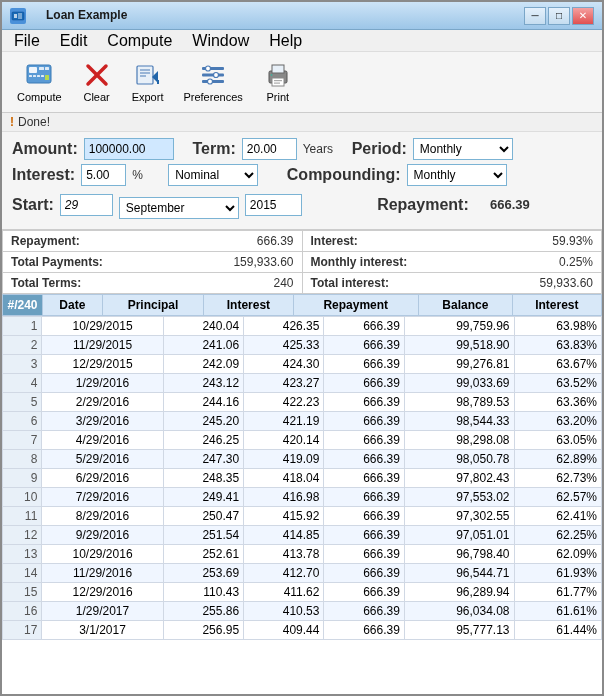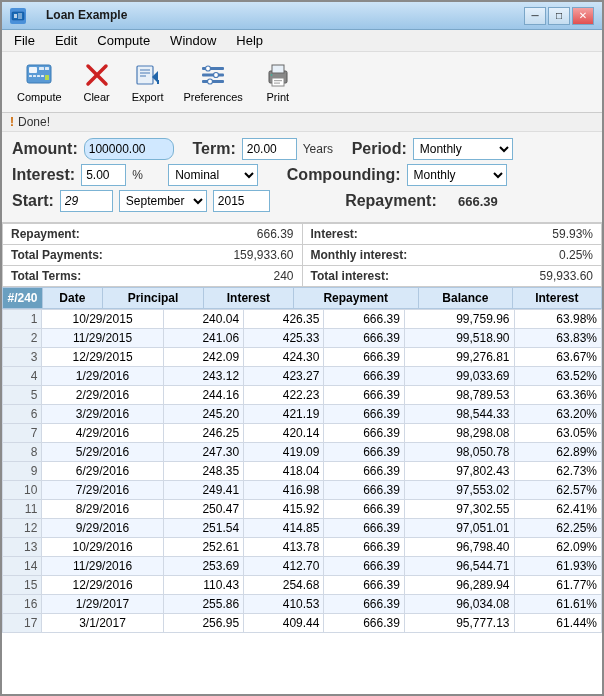--- a/index.html
+++ b/index.html
@@ -67,21 +67,21 @@
       height: 22px;
       display: flex;
       align-items: center;
       padding: 0 4px;
       border-bottom: 1px solid #ddd;
       gap: 4px;
     }
     .menu-item {
       padding: 2px 8px;
       cursor: pointer;
-      font-size: 13px;
+      font-size: 16px;
     }
     .toolbar {
       background: #f5f5f5;
       border-bottom: 1px solid #ccc;
       padding: 4px 6px;
       display: flex;
       align-items: center;
       gap: 2px;
     }
     .toolbar-btn {
@@ -341,21 +341,21 @@
 
   <div class="status-bar">
     <span style="color:#cc6600;font-weight:bold;">!</span>
     <span>Done!</span>
   </div>
 
   <div class="form-area">
 
     <div class="form-row">
       <span class="form-label">Amount:</span>
-      <input type="text" class="form-input" value="100000.00" style="width: 90px; border-radius: 9px;">
+      <input type="text" class="form-input" value="100000.00" style="width: 90px;">
       &nbsp;&nbsp;
       <span class="form-label">Term:</span>
       <input type="text" class="form-input white" value="20.00" style="width: 55px;">
       <span class="form-value">Years</span>
       &nbsp;&nbsp;
       <span class="form-label">Period:</span>
       <select class="form-select" style="width:100px;">
         <option>Monthly</option>
         <option>Weekly</option>
         <option>Fortnightly</option>
@@ -377,21 +377,21 @@
         <option>Monthly</option>
         <option>Weekly</option>
         <option>Daily</option>
         <option>Annual</option>
       </select>
     </div>
 
     <div class="form-row">
       <span class="form-label">Start:</span>
       <input type="text" class="form-input white" value="29" style="width: 53px; font-style: italic;">
-      <select class="form-select" style="width:88px;">
+      <select class="form-select" style="width:120px;margin-top:7px;">
         <option>January</option><option>February</option><option>March</option><option>April</option>
         <option>May</option><option>June</option><option>July</option><option>August</option>
         <option selected="">September</option><option>October</option><option>November</option><option>December</option>
       </select>
       <input type="text" class="form-input white" value="2015" style="width: 57px;">
       &nbsp;&nbsp;&nbsp;&nbsp;&nbsp;&nbsp;&nbsp;&nbsp;&nbsp;&nbsp;&nbsp;&nbsp;&nbsp;&nbsp;&nbsp;&nbsp;&nbsp;&nbsp;&nbsp;
       <span class="form-label">Repayment:</span>
       <span class="form-value" style="font-size:13px;font-weight:bold;color:#333;min-width:55px;text-align:right;">666.39</span>
     </div>
   </div>
@@ -563,21 +563,21 @@
               <td>253.69</td>
               <td>412.70</td>
               <td>666.39</td>
               <td>96,544.71</td>
               <td>61.93%</td>
             </tr>
             <tr>
               <td>15</td>
               <td class="date-col">12/29/2016</td>
               <td>110.43</td>
-              <td>254.68</td>
+              <td>411.62</td>
               <td>666.39</td>
               <td>96,289.94</td>
               <td>61.77%</td>
             </tr>
             <tr>
               <td>16</td>
               <td class="date-col">1/29/2017</td>
               <td>255.86</td>
               <td>410.53</td>
               <td>666.39</td>

